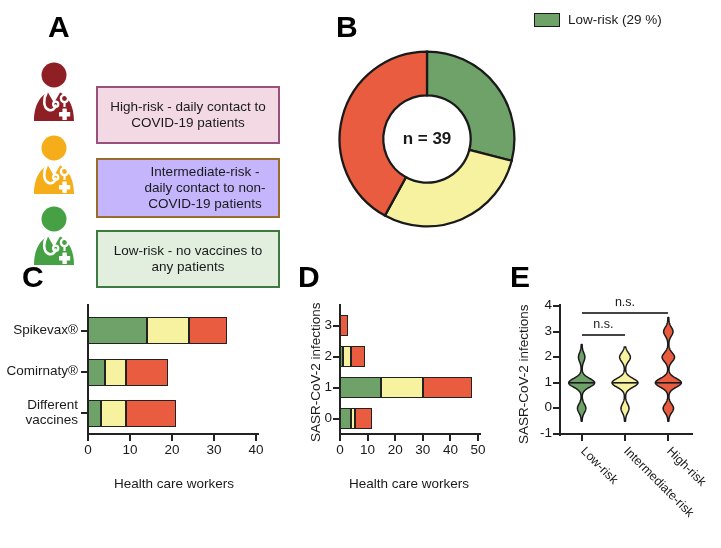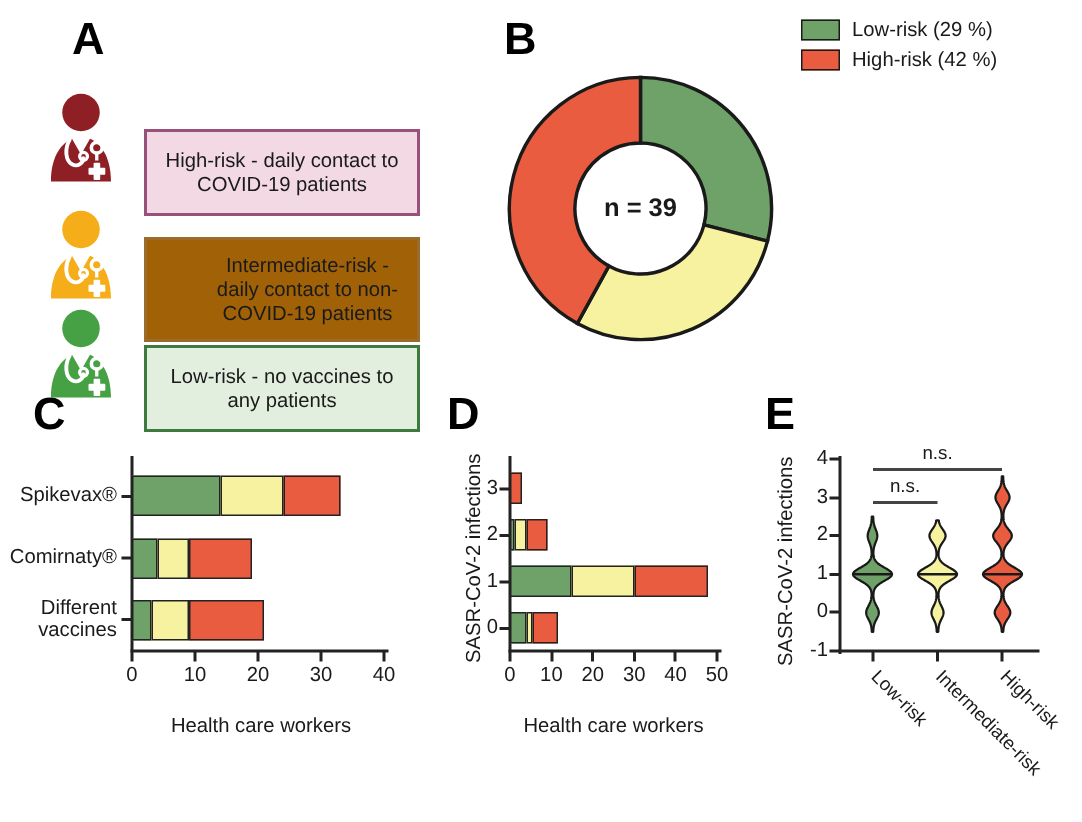--- a/index.html
+++ b/index.html
@@ -32,21 +32,21 @@
     text-align:center;
     font-size:13.5px;
     line-height:1.18;
     padding:5px 6px;
     display:flex; align-items:center; justify-content:center;margin-top:48px;
   }
   #riskRow0 { left:22px; top:38px; }
   #riskRow1 { left:22px; top:110px; }
   #riskRow2 { left:22px; top:182px; }
   #riskBox0 { width:184px; height:58px; background:#f2d9e4; border-color:#98517a; }
-  #riskBox1 { width:184px; height:70px; background:#a16207; border-color:#9a6b2b;padding-left:40px; }
+  #riskBox1 { width:184px; height:60px; background:#c4b5fd; border-color:#9a6b2b;padding-left:40px; }
   #riskBox2 { width:184px; height:58px; background:#e2eede; border-color:#3e7a3f; }
 
   
   #panelB { left:312px; top:0; width:409px; height:258px; }
   #panelB .panel-letter { left:24px; top:12px; }
   #donut { position:absolute; left:20px; top:44px; width:190px; height:190px; }
   #bLegend { position:absolute; left:222px; top:12px; }
   .legend-row { display:flex; align-items:center; margin-bottom:5px; }
   .legend-swatch {
     width:26px; height:14px; border:1.6px solid #1a1a1a;
@@ -181,24 +181,20 @@
         <path d="M 189.10965082383407 122.87946961916663 A 92 92 0 0 1 55.67866198264222 180.62021456403545 L 77.8393309913211 140.31010728201773 A 46 46 0 0 0 144.55482541191702 111.43973480958331 Z" fill="#f6f2a0" stroke="#1a1a1a" stroke-width="2.4"></path>
         <path d="M 55.67866198264222 180.62021456403545 A 92 92 0 0 1 99.99999999999999 8 L 99.99999999999999 54 A 46 46 0 0 0 77.8393309913211 140.31010728201773 Z" fill="#ea5c3f" stroke="#1a1a1a" stroke-width="2.4"></path>
       </svg>
     <div id="donutCenter">n = 39</div>
   </div>
 
   <div id="bLegend">
       <div class="legend-row">
         <div class="legend-swatch" style="background: rgb(111, 162, 105);"></div>
         <div class="legend-label">Low-risk (29 %)</div>
-      </div>
-      <div class="legend-row">
-        <div class="legend-swatch" style="background: rgb(234, 92, 63);"></div>
-        <div class="legend-label">High-risk (42 %)</div>
       </div>
     </div>
 </div>
 
 <div class="panel" id="panelC">
   <div class="panel-letter">C</div>
   <div id="cPlot">
     <div class="axisY"></div>
     <div class="axisX"></div>
   <div class="xtick" style="left: -1px;"></div>

